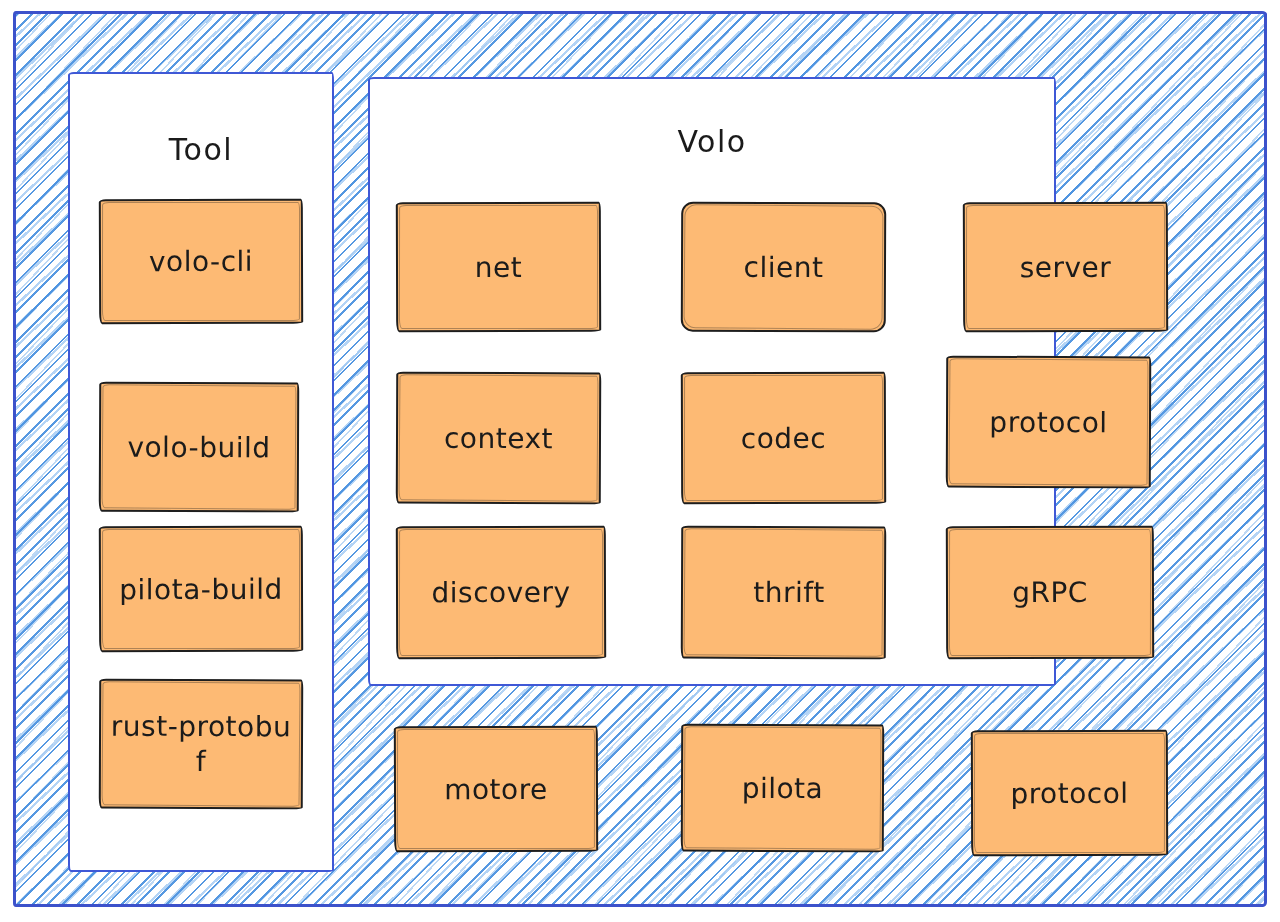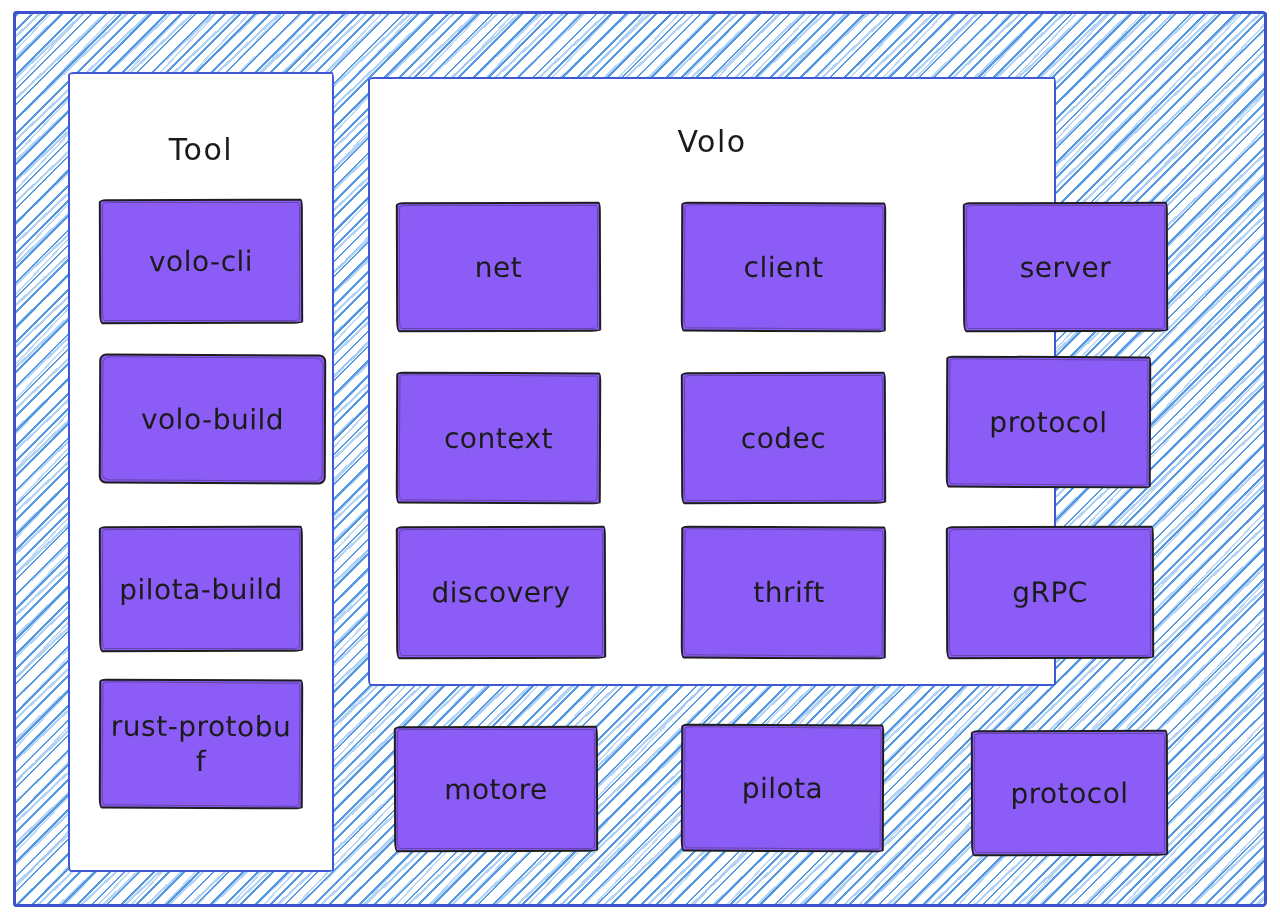--- a/index.html
+++ b/index.html
@@ -37,46 +37,46 @@
   .tool-panel{left:52px;top:58px;width:266px;height:800px;}
   .volo-panel{left:352px;top:63px;width:688px;height:609px;}
   .panel-title{
     position:absolute;left:0;width:100%;text-align:center;
     font-size:30px;font-weight:normal;letter-spacing:1.5px;color:var(--text);
   }
   .tool-panel .panel-title{top:58px;}
   .volo-panel .panel-title{top:45px;}
   
   .sketch-box{
-    position:absolute;background:#8b5cf6;
+    position:absolute;background:#fdba74;
     border:2.5px solid var(--ink);
     border-radius:7px 2px 10px 3px / 3px 9px 2px 11px;
     display:flex;align-items:center;justify-content:center;
     padding:6px 9px;
   }
   .sketch-box::after{
     content:"";position:absolute;inset:1px;pointer-events:none;
     border:1px solid rgba(30,30,30,0.35);border-radius:inherit;
     transform:rotate(.25deg);
   }
   .sketch-box:nth-of-type(odd){transform:rotate(-0.18deg);}
   .sketch-box:nth-of-type(even){transform:rotate(0.22deg);}
   .box-label{
     font-size:28px;letter-spacing:0.5px;text-align:center;line-height:1.25;
     white-space:nowrap;color:var(--text);
   }
   .box-label.wrap{white-space:normal;word-break:break-all;max-width:182px;}
   
   .t0{left:29px;top:125px;width:204px;height:125px;}
-  .t1{left:29px;top:280px;width:227px;height:130px;border-radius:7px;}
+  .t1{left:29px;top:308px;width:200px;height:130px;}
   .t2{left:29px;top:452px;width:204px;height:126px;}
   .t3{left:29px;top:605px;width:204px;height:130px;}
   
   .g0{left:26px;top:123px;width:205px;height:130px;}
-  .g1{left:311px;top:123px;width:205px;height:130px;}
+  .g1{left:311px;top:123px;width:205px;height:130px;border-radius:12px;}
   .g2{left:593px;top:123px;width:205px;height:130px;}
   .g3{left:26px;top:293px;width:205px;height:132px;}
   .g4{left:311px;top:293px;width:205px;height:132px;}
   .g5{left:576px;top:277px;width:205px;height:132px;}
   .g6{left:26px;top:447px;width:210px;height:133px;}
   .g7{left:311px;top:447px;width:205px;height:133px;padding-left:20px;}
   .g8{left:576px;top:447px;width:208px;height:133px;}
   
   .f0{left:378px;top:712px;width:204px;height:126px;}
   .f1{left:665px;top:710px;width:203px;height:128px;align-items:center;}

